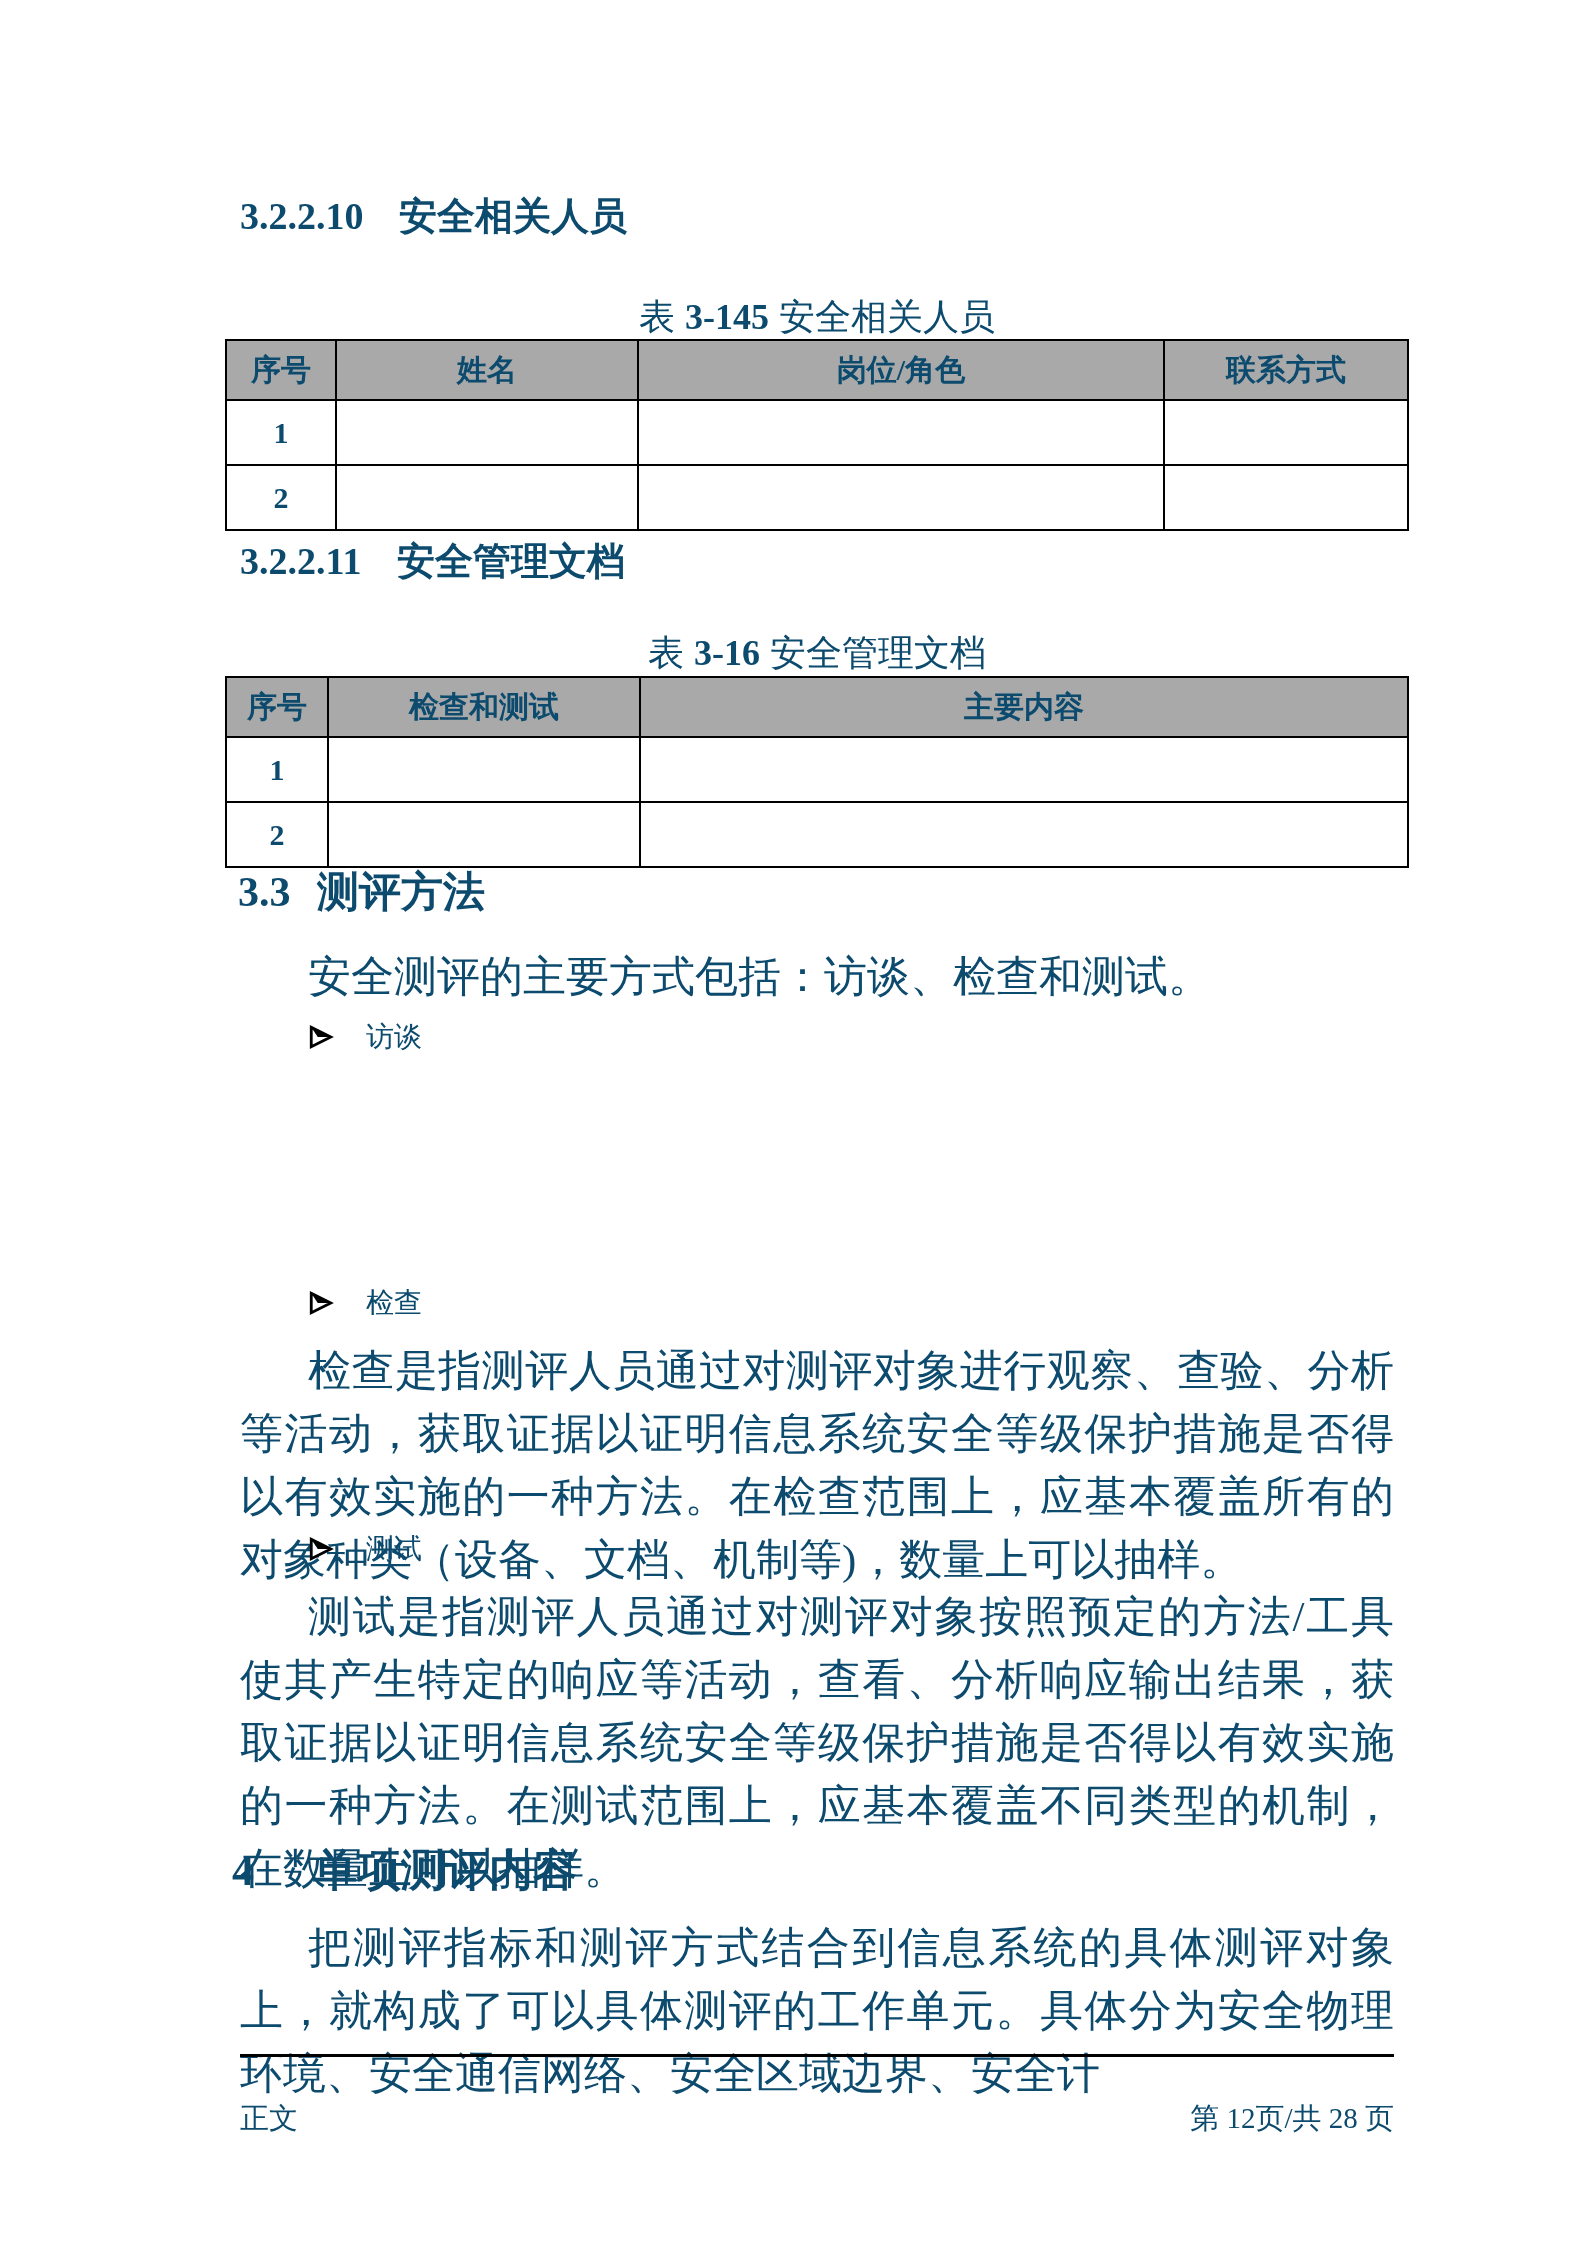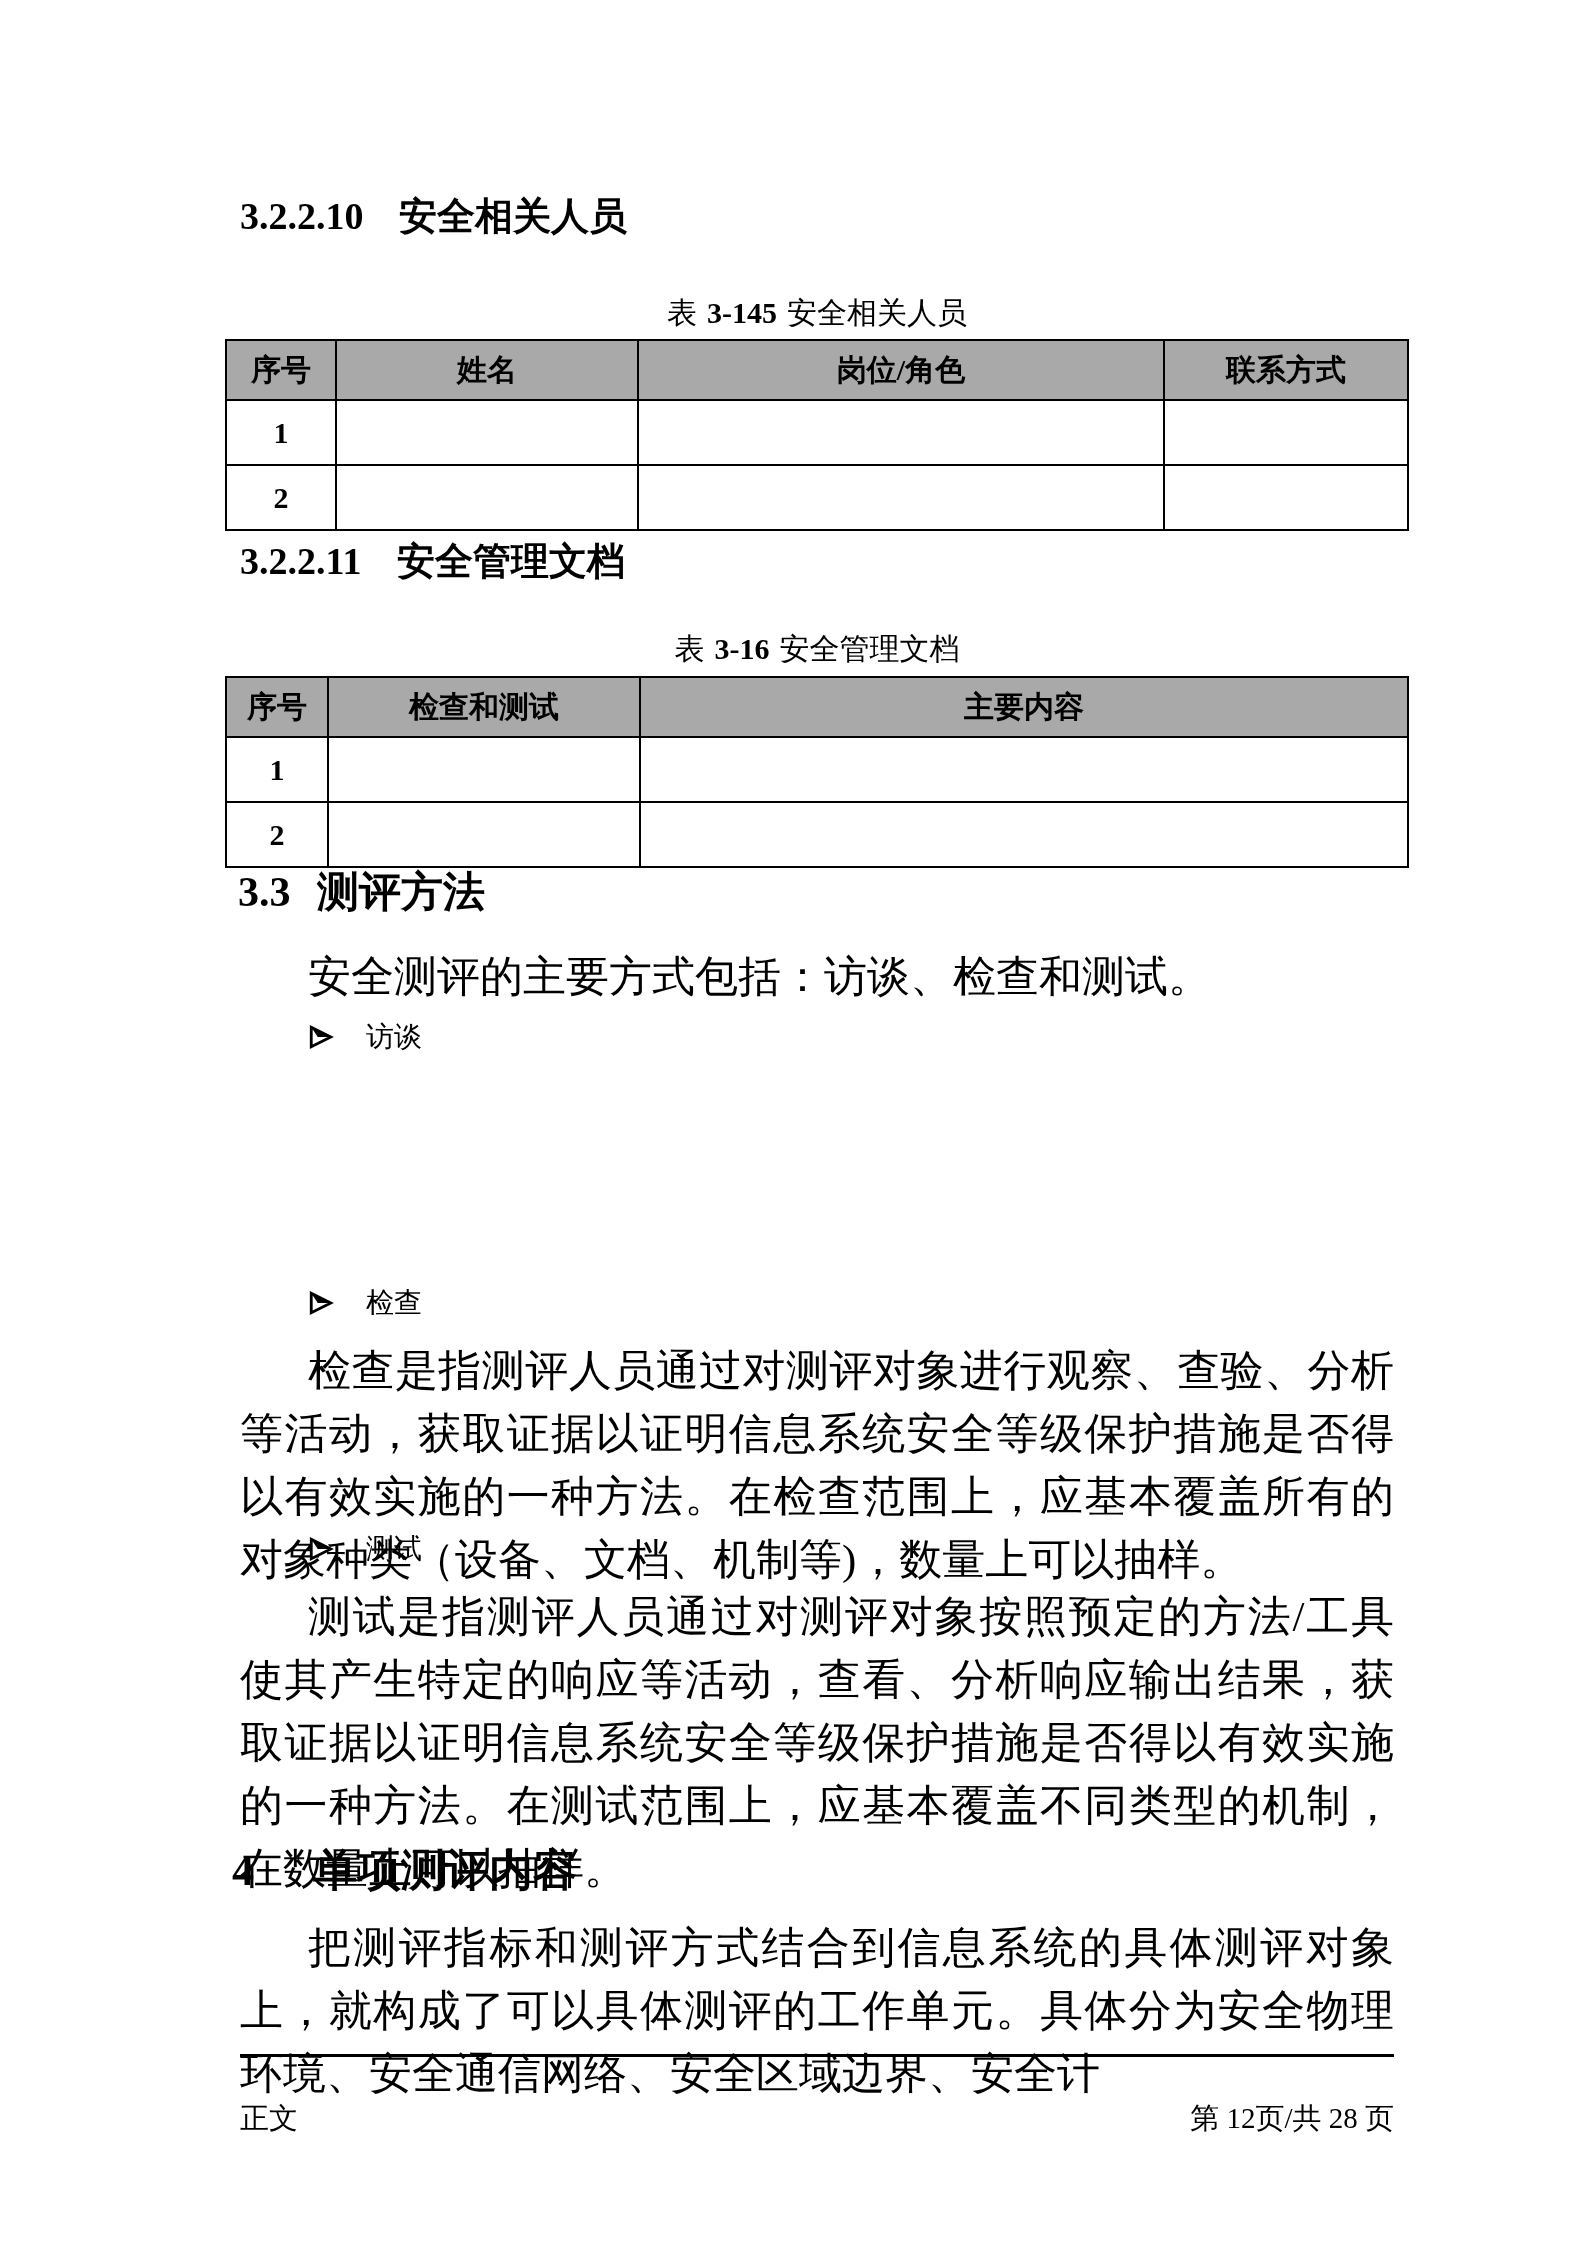--- a/index.html
+++ b/index.html
@@ -1,31 +1,31 @@
 <!DOCTYPE html>
 <html><head>
 <meta charset="utf-8">
 <style>
   html,body{margin:0;padding:0;background:#fff;}
   .page{
     position:relative;width:1587px;height:2245px;background:#ffffff;
-    font-family:"Liberation Serif","DejaVu Serif",serif;color:#000000;
+    font-family:"Liberation Serif","DejaVu Serif",serif;color:#0c4a6e;
     overflow:hidden;
   }
   .abs{position:absolute;}
   
   .hd{margin:0;font-weight:bold;white-space:nowrap;}
   .hd-l3{left:240px;font-size:38px;}
   .hd-l3 .h-num{margin-right:26px;}
   .hd-l2{left:238px;font-size:42px;}
   .hd-l2 .h-num{margin-right:16px;}
   .hd-l1{left:232px;font-size:44px;}
   .hd-l1 .h-num{margin-right:48px;}
   
-  .caption{left:240px;width:1154px;text-align:center;font-size:30px;white-space:nowrap;}
+  .caption{left:240px;width:1154px;text-align:center;font-size:36px;white-space:nowrap;}
   .caption .cap-num{font-weight:bold;margin:0 10px;}
   
   .doc-table{left:225px;width:1182px;border-collapse:collapse;table-layout:fixed;font-size:30px;}
   .doc-table th,.doc-table td{border:2px solid #000;padding:4px;text-align:center;vertical-align:middle;overflow:hidden;}
   .doc-table th{height:50px;font-weight:bold;}
   .doc-table td{height:55px;font-weight:bold;}
   
   .para{left:240px;width:1154px;margin:0;font-size:43px;line-height:63px;text-align:justify;}
   .para.indent{text-indent:68px;}
   .bullet{left:308px;height:44px;display:flex;align-items:center;font-size:28px;}

